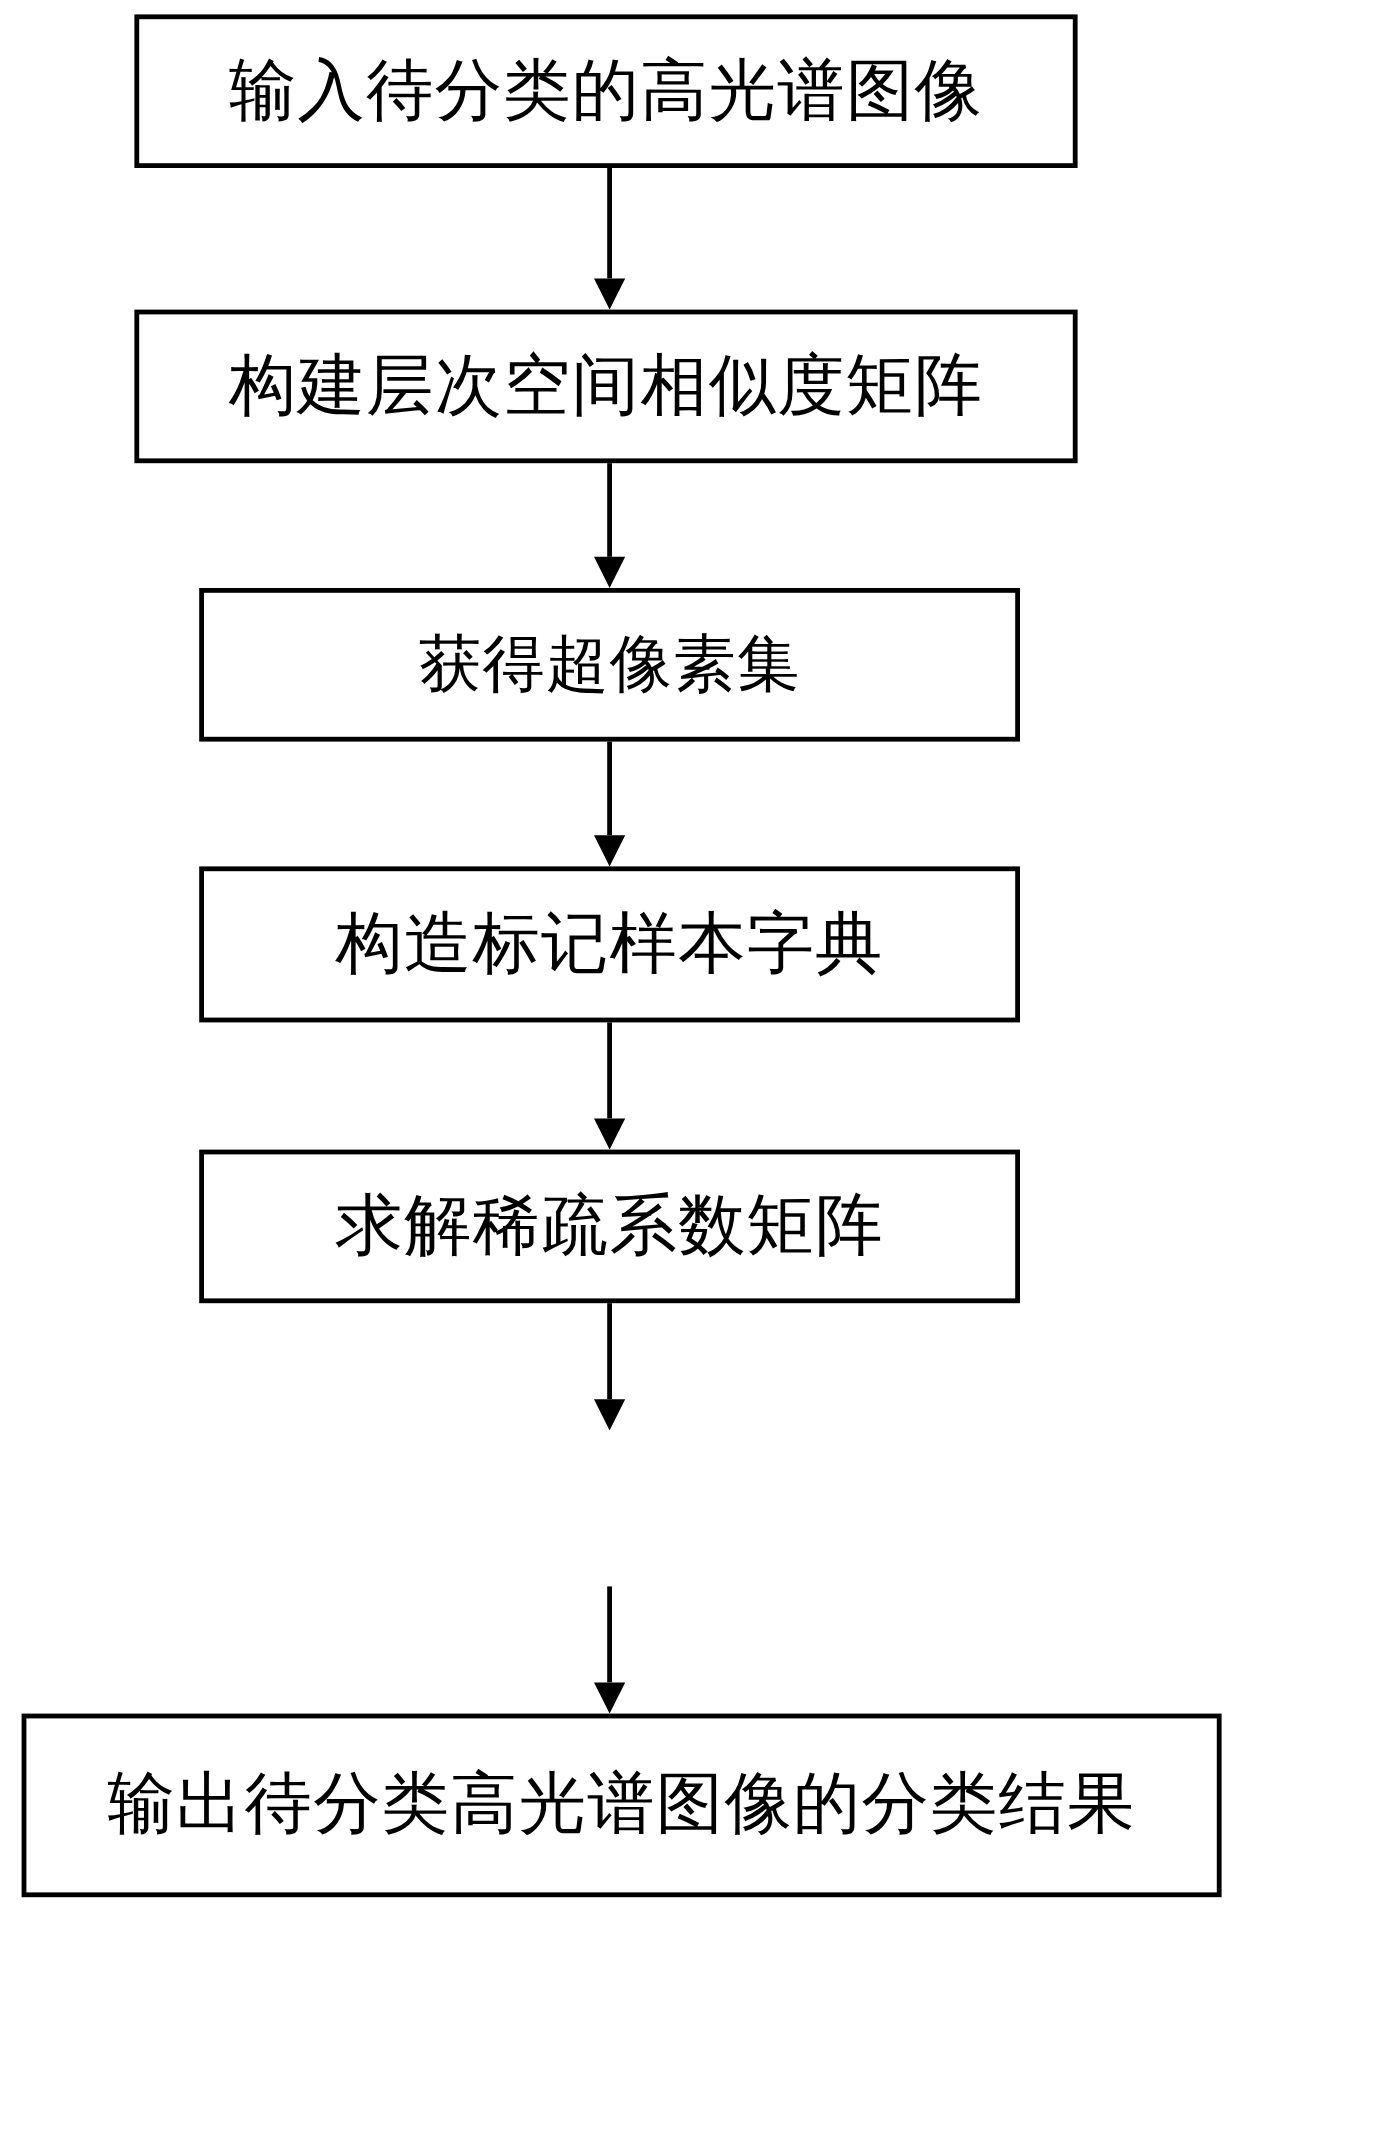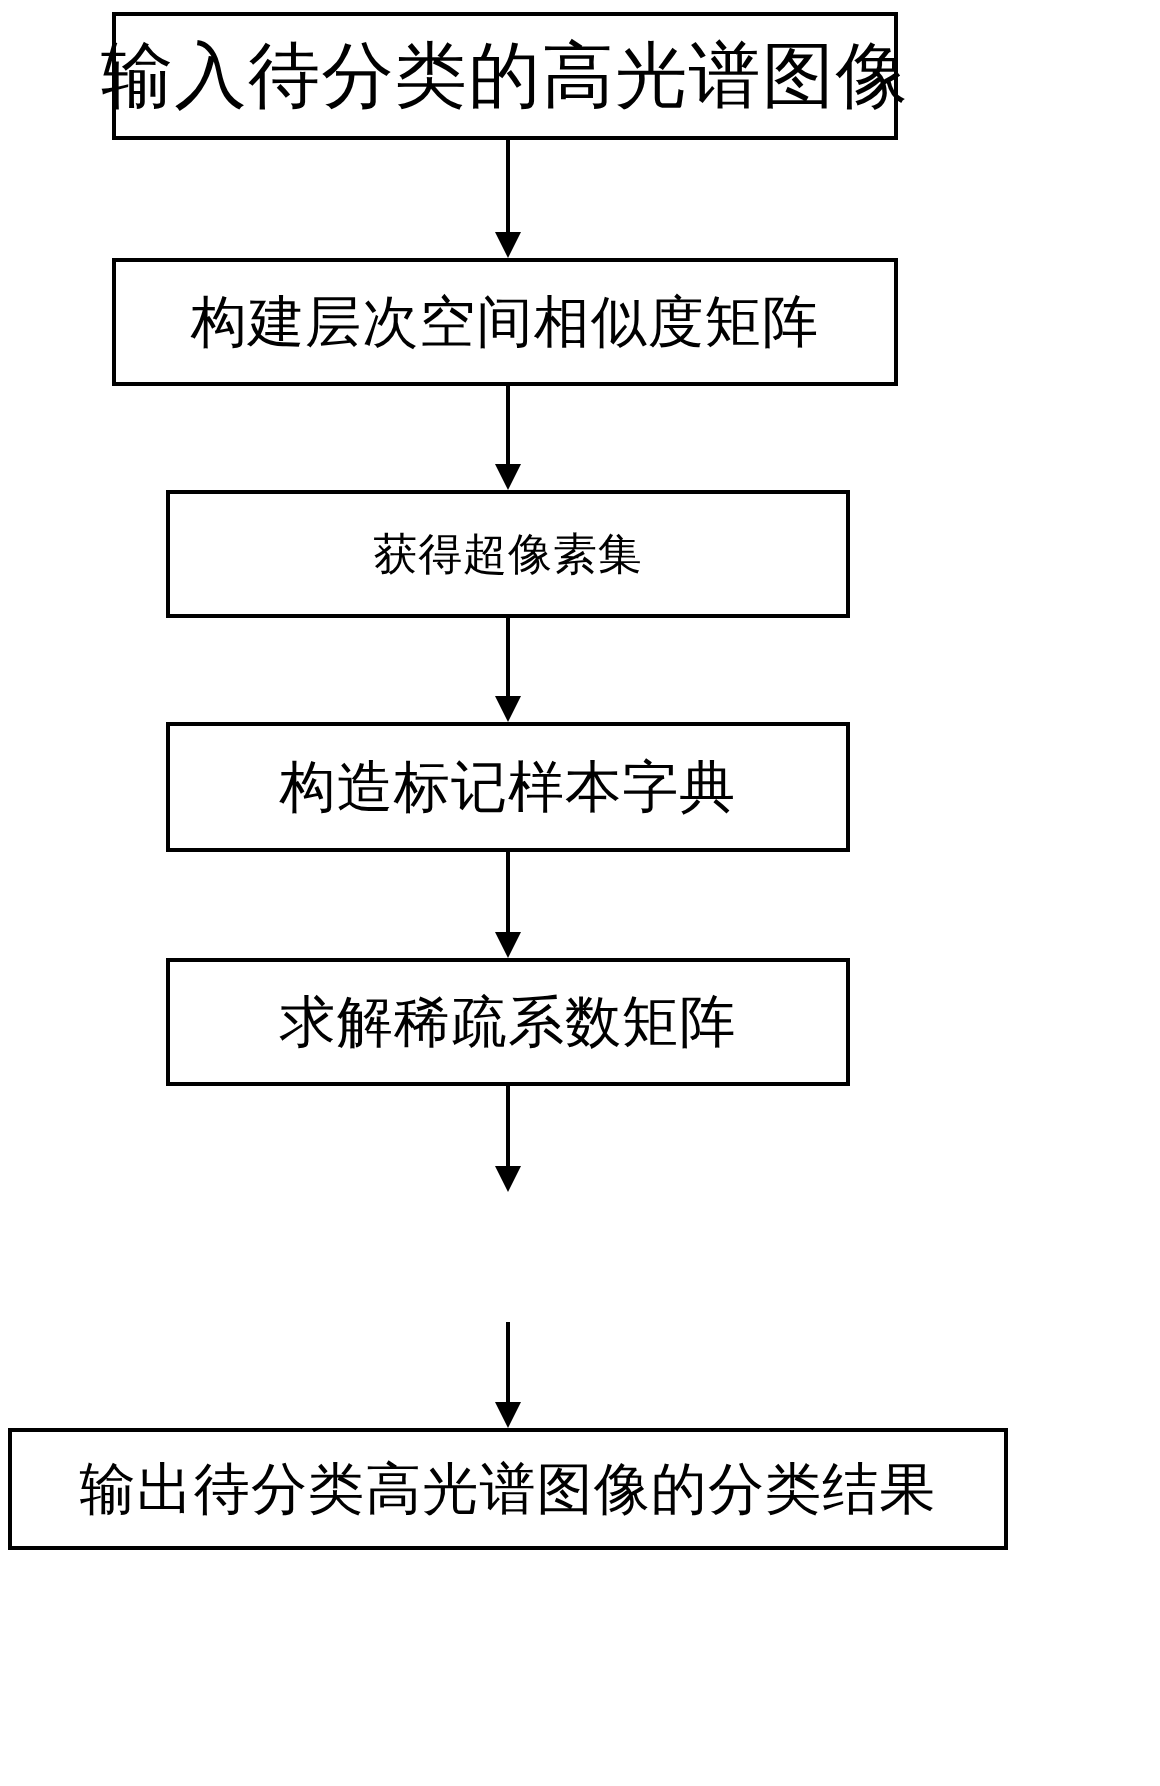--- a/index.html
+++ b/index.html
@@ -36,25 +36,25 @@
     line-height: 1.05;
     text-align: center;
   }
   
   .n1 { left: 112px;  top: 12px;   width: 786px;  height: 128px; }
   .n2 { left: 112px;  top: 258px;  width: 786px;  height: 128px; }
   .n3 { left: 166px;  top: 490px;  width: 684px;  height: 128px; }
   .n4 { left: 166px;  top: 722px;  width: 684px;  height: 130px; }
   .n5 { left: 166px;  top: 958px;  width: 684px;  height: 128px; }
   .n6 { left: 189px;  top: 1192px; width: 682px;  height: 130px; }
-  .n7 { left: 8px;    top: 1428px; width: 1000px; height: 122px; }
+  .n7 { left: 18px;    top: 1428px; width: 1000px; height: 153px; }
 
-  .n1 .node-label { font-size: 72px; }
+  .n1 .node-label { font-size: 56px; }
   .n2 .node-label { font-size: 56px; text-align: right; }
-  .n3 .node-label { font-size: 44px; }
+  .n3 .node-label { font-size: 52px; }
   .n4 .node-label { font-size: 56px; text-align: center; }
   .n5 .node-label { font-size: 56px; }
   .n6 .node-label { font-size: 56px; }
   .n7 .node-label { font-size: 56px; }
 
   
   .connector {
     position: absolute;
     left: 504px;
     width: 8px;

